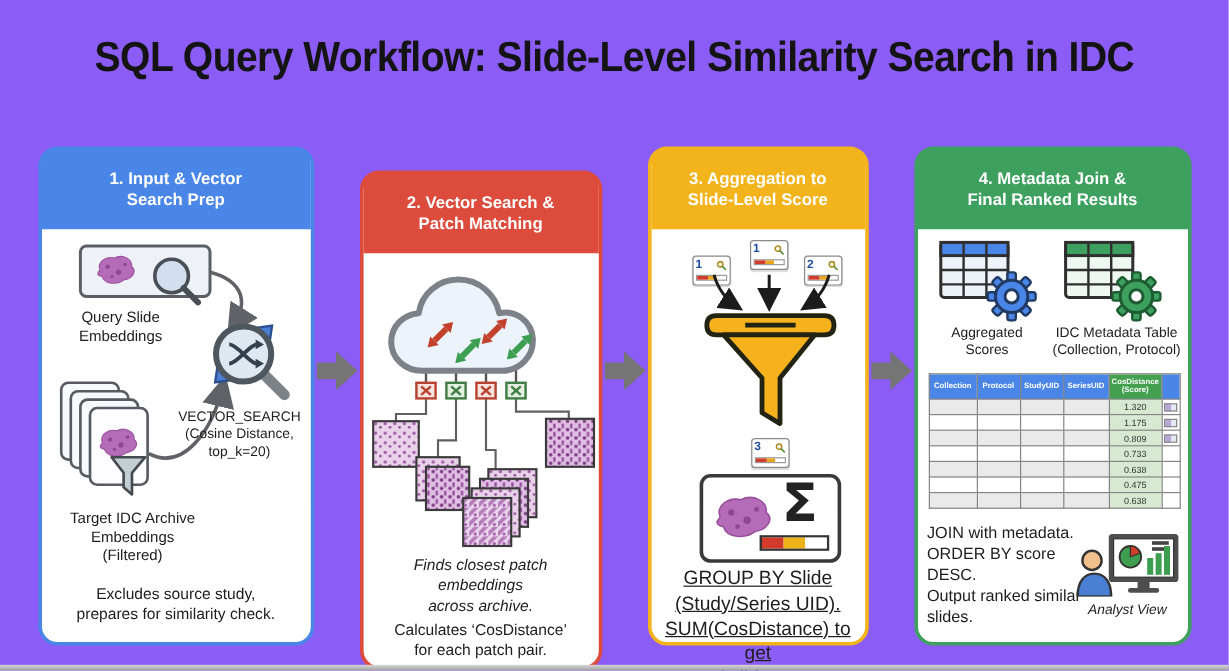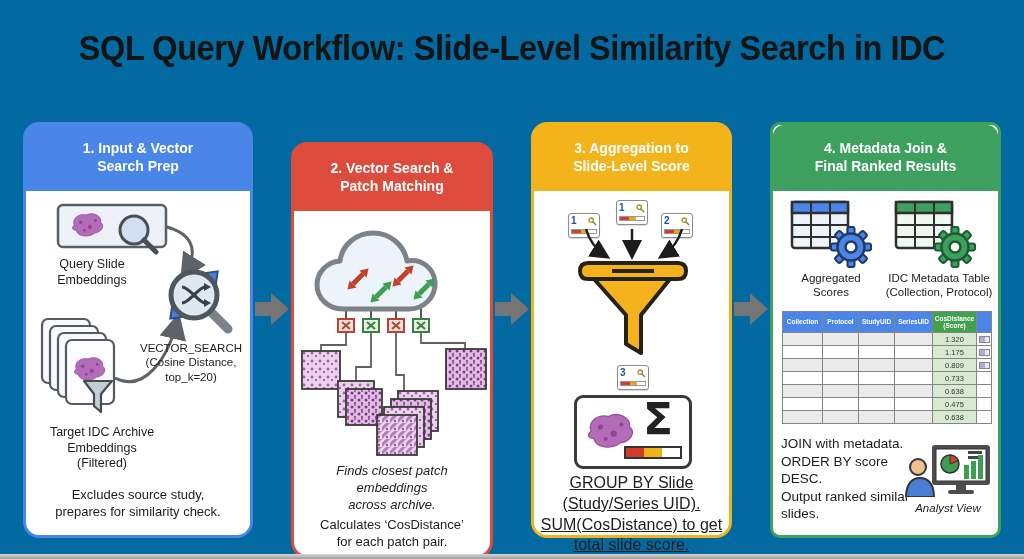--- a/index.html
+++ b/index.html
@@ -1,32 +1,32 @@
 <!DOCTYPE html>
 <html style="--blue: #4a86e8; --red: #dc4b3b; --yellow: #f3b31b; --green: #3ea05e; --arrow: #757575;"><head>
 <meta charset="utf-8">
 <style>
   :root{
     --blue:#4a86e8; --red:#dc4b3b; --yellow:#f3b31b; --green:#3ea05e; --arrow:#757575;
   }
   *{box-sizing:border-box; margin:0; padding:0;}
   html,body{background:#fff;}
   body{font-family:"Liberation Sans", sans-serif; color:#222;}
-  .stage{position:relative; width:1024px; height:559px; background:#0369a1; overflow:hidden;}
+  .stage{position:relative; width:1024px; height:559px; background:#8b5cf6; overflow:hidden;}
   .title{
     position:absolute; top:28px; left:0; width:1024px; text-align:center;
     font-size:35px; font-weight:bold; color:#141414; letter-spacing:-0.5px;
     transform:scaleX(0.93); transform-origin:center;
   }
   .flow{position:absolute; top:122px; left:0; width:1024px; display:flex; justify-content:center; padding:0 24px;}
   .panel{height:416px; background:#fff; border:3px solid #000; border-radius:16px; flex:none;}
   .panel.p1{width:230px; border-color:var(--blue);}
   .panel.p2{width:202px; border-color:var(--red);margin-top:20px;}
-  .panel.p3{width:201px; border-color:var(--yellow);}
-  .panel.p4{width:231px; border-color:var(--green);border-radius:10px;}
+  .panel.p3{width:184px; border-color:var(--yellow);}
+  .panel.p4{width:231px; border-color:var(--green);}
   .phead{
     height:66px; display:flex; align-items:center; justify-content:center; text-align:center;
     color:#fff; font-weight:bold; font-size:14px; line-height:1.28; white-space:pre-line;
     border-radius:11px 11px 0 0;
   }
   .p1 .phead{background:var(--blue);} .p2 .phead{background:var(--red);}
   .p3 .phead{background:var(--yellow);} .p4 .phead{background:var(--green);}
   .pbody{position:relative; height:344px;}
   .flow-arrow{flex:none; width:34px; margin:169px 2px 0 2px;}
   .lbl{position:absolute; text-align:center; font-size:12.5px; line-height:1.25; color:#1d1d1d; white-space:pre-line;}

